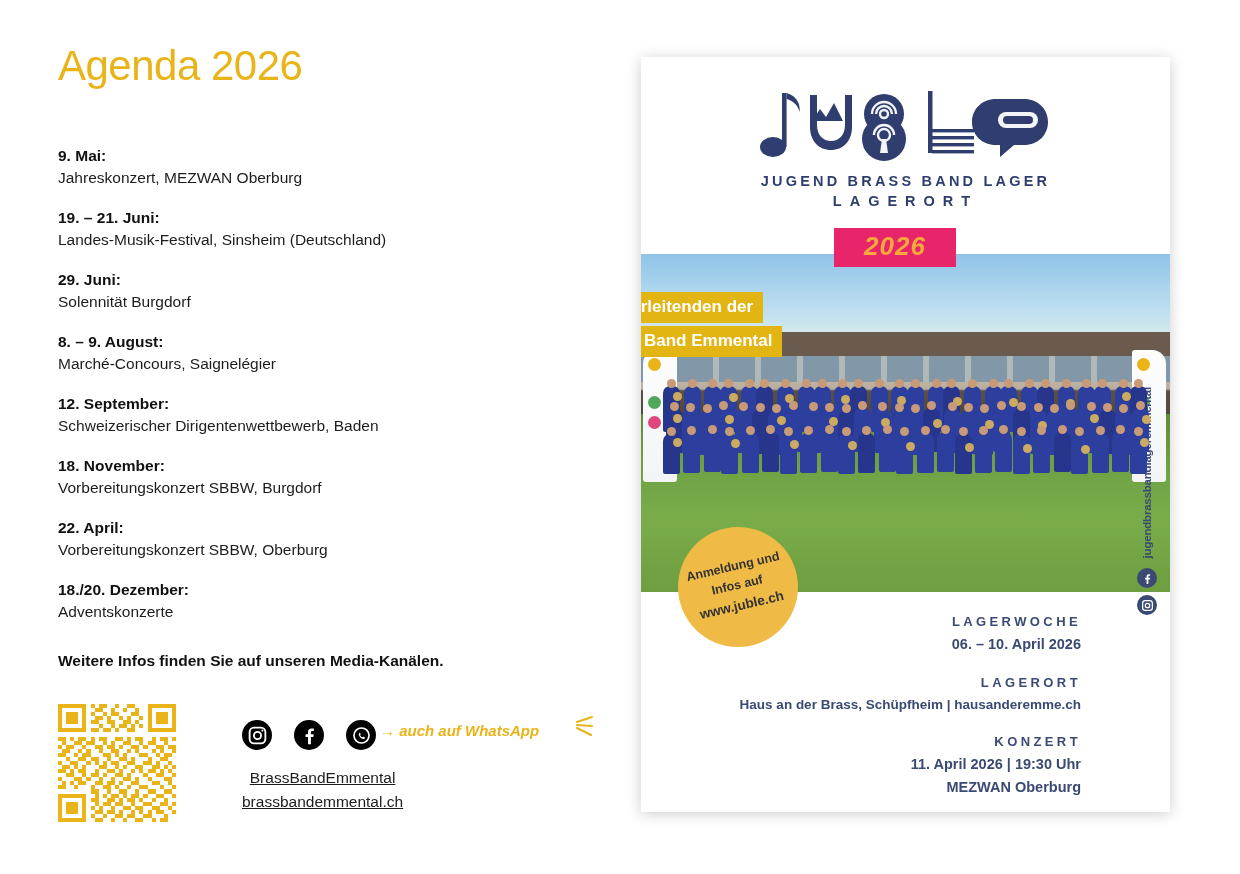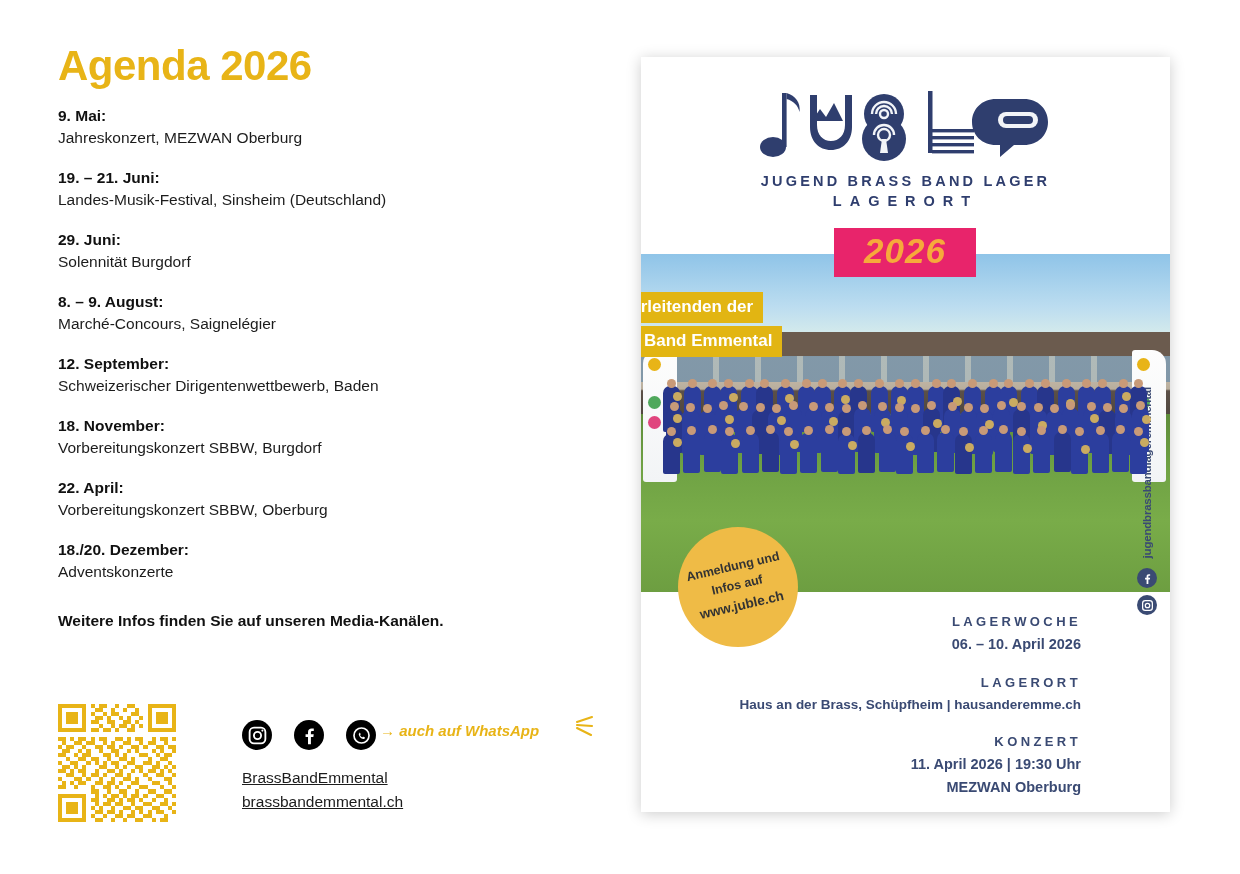--- a/index.html
+++ b/index.html
@@ -15,25 +15,25 @@
   }
 
   
   #agenda-panel {
     position: absolute;
     left: 58px; top: 45px;
     width: 540px;
   }
   #agenda-title {
     font-size: 42px;
-    font-weight: bold;
+    font-weight: normal;
     color: #E8B417;
     letter-spacing: -0.5px;
     line-height: 1;
-    margin: 0 0 18px 0;
+    margin: 0 0 58px 0;
   }
   .agenda-entry { margin-bottom: 17px; }
   .agenda-date {
     font-size: 15.5px;
     font-weight: bold;
     color: #111111;
     line-height: 1.45;
   }
   .agenda-desc {
     font-size: 15.5px;
@@ -47,20 +47,21 @@
     color: #111111;
     margin-top: 28px;
   }
 
   
   #contact-block {
     position: absolute;
     left: 58px; top: 700px;
     width: 540px;
     height: 130px;
+    text-align: center;
   }
   #qr-code {
     position: absolute;
     left: 0; top: 4px;
     width: 118px; height: 118px;
   }
   #social-row {
     position: absolute;
     left: 184px; top: 20px;
     display: flex;
@@ -223,21 +224,21 @@
   #banner-line-2 { margin-left: 42px; margin-top: 3px; }
 
   
   #year-badge {
     position: absolute;
     left: 193px; top: 171px;
     background: #E8246B;
     padding: 5px 30px 7px 30px;
   }
   #year-badge-text {
-    font-size: 35px;
+    font-size: 26px;
     font-style: italic;
     font-weight: bold;
     color: #F6A93B;
     letter-spacing: 1px;
     line-height: 1.05;
   }
 
   
   #sticker {
     position: absolute;

